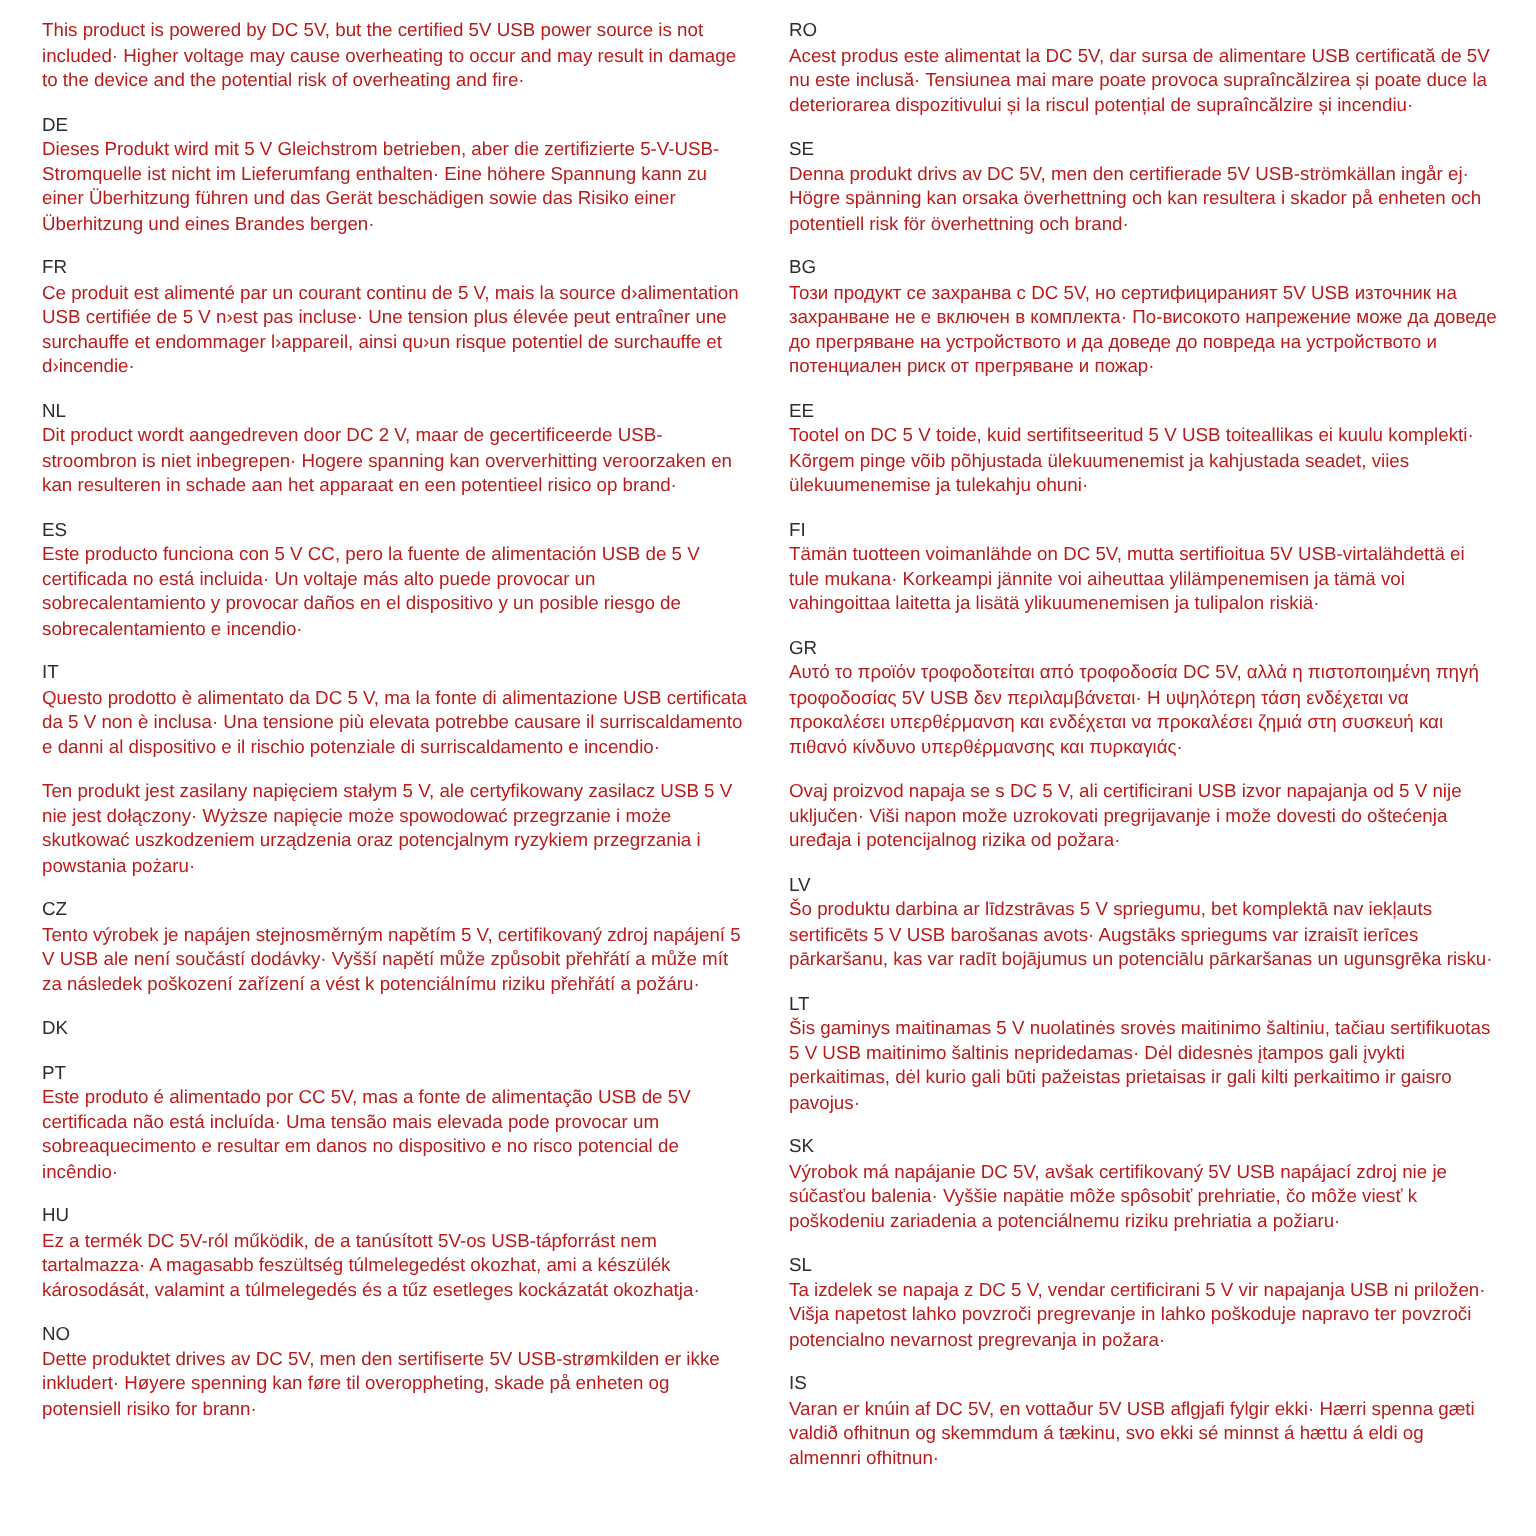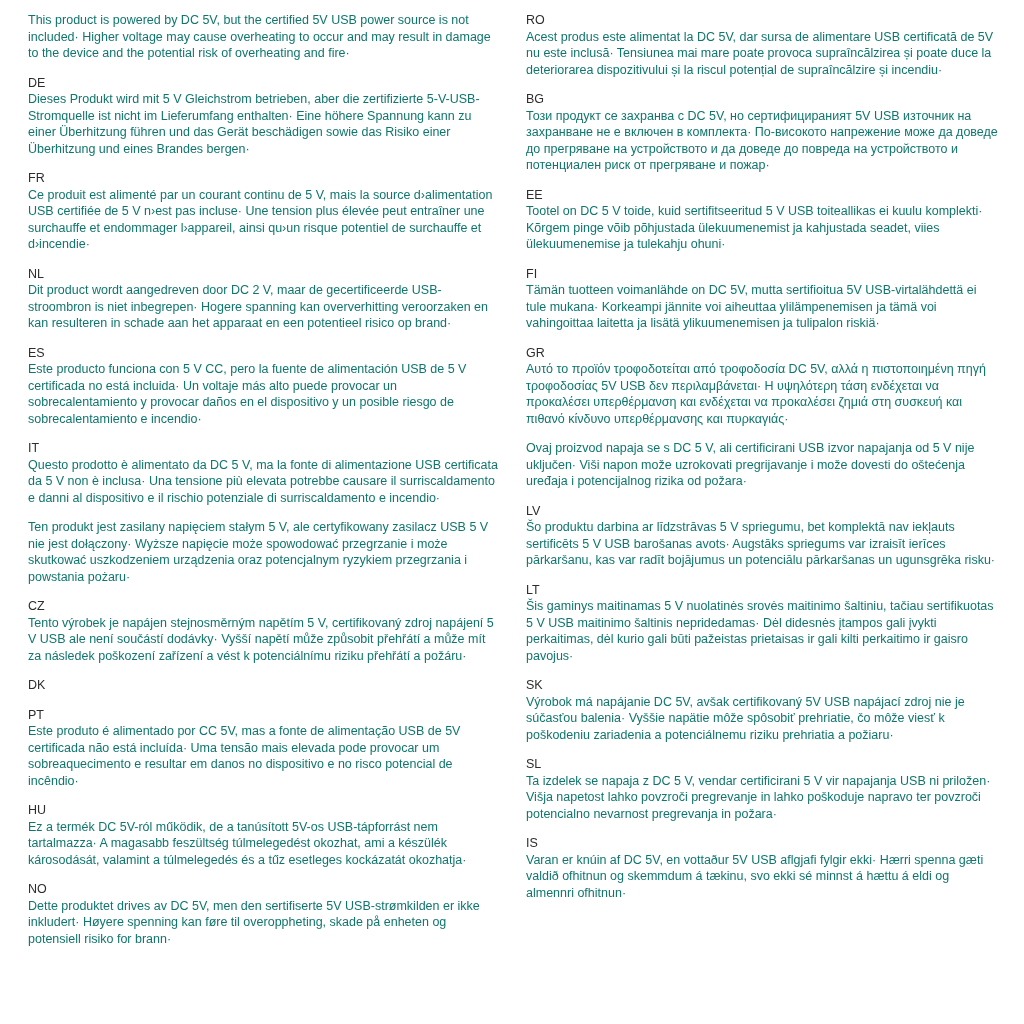--- a/index.html
+++ b/index.html
@@ -28,21 +28,21 @@
   .lang-code {
     font-size: 12.5px;
     line-height: 1.32;
     font-weight: 400;
     color: #2d2d2d;
   }
   .lang-text {
     margin: 0;
     font-size: 12.5px;
     line-height: 1.32;
-    color: #0f766e;
+    color: #b91c1c;
     text-align: left;
   }
 </style>
 </head>
 <body>
 
 <div class="page">
 
   <div class="col">
 
@@ -105,20 +105,24 @@
 
   </div>
 
   <div class="col">
 
     <section class="lang-section">
       <div class="lang-code">RO</div>
       <p class="lang-text">Acest produs este alimentat la DC 5V, dar sursa de alimentare USB certificată de 5V nu este inclusă· Tensiunea mai mare poate provoca supraîncălzirea și poate duce la deteriorarea dispozitivului și la riscul potențial de supraîncălzire și incendiu·</p>
     </section>
 
+    <section class="lang-section">
+      <div class="lang-code">SE</div>
+      <p class="lang-text">Denna produkt drivs av DC 5V, men den certifierade 5V USB-strömkällan ingår ej· Högre spänning kan orsaka överhettning och kan resultera i skador på enheten och potentiell risk för överhettning och brand·</p>
+    </section>
 
     <section class="lang-section">
       <div class="lang-code">BG</div>
       <p class="lang-text">Този продукт се захранва с DC 5V, но сертифицираният 5V USB източник на захранване не е включен в комплекта· По-високото напрежение може да доведе до прегряване на устройството и да доведе до повреда на устройството и потенциален риск от прегряване и пожар·</p>
     </section>
 
     <section class="lang-section">
       <div class="lang-code">EE</div>
       <p class="lang-text">Tootel on DC 5 V toide, kuid sertifitseeritud 5 V USB toiteallikas ei kuulu komplekti· Kõrgem pinge võib põhjustada ülekuumenemist ja kahjustada seadet, viies ülekuumenemise ja tulekahju ohuni·</p>
     </section>

